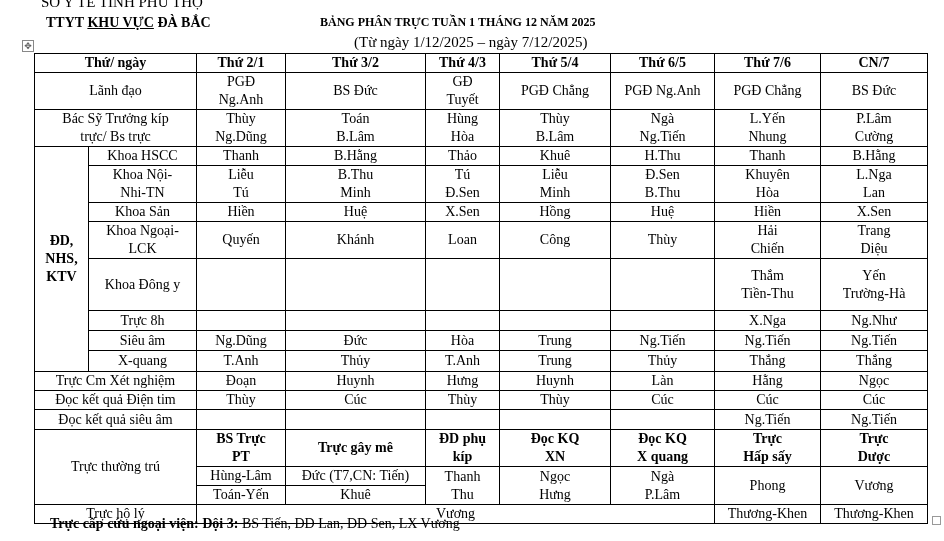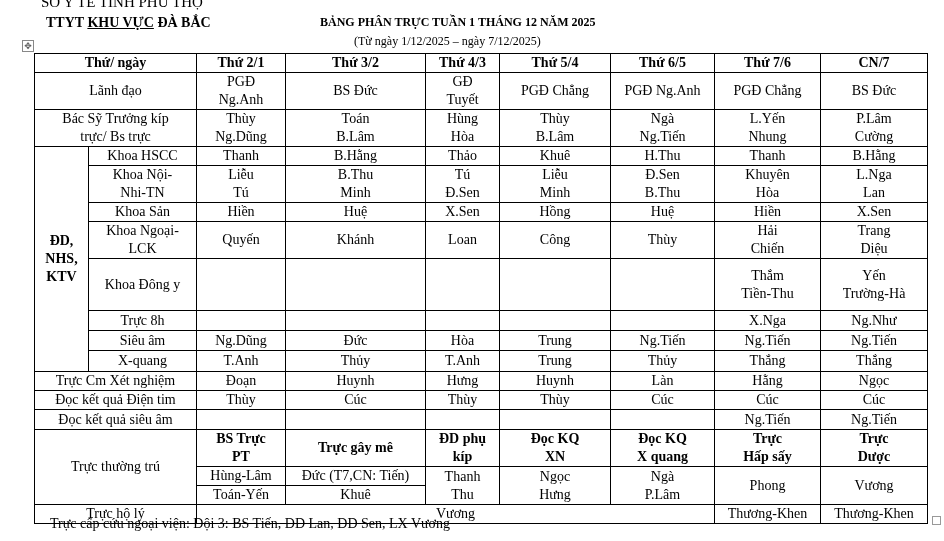--- a/index.html
+++ b/index.html
@@ -2,30 +2,30 @@
 <html><head>
 <meta charset="utf-8">
 <style>
   html, body { margin:0; padding:0; background:#ffffff; }
   body { width:944px; height:541px; overflow:hidden; position:relative;
          font-family:"Liberation Serif","DejaVu Serif",serif; color:#000; font-size:14px; }
   .hdr-left1 { position:absolute; left:41px; top:-6px; font-size:15px; letter-spacing:0; }
   .hdr-left2 { position:absolute; left:46px; top:15px; font-size:14px; font-weight:bold; }
   .hdr-left2 u { text-decoration:underline; }
   .hdr-title { position:absolute; left:320px; top:15px; font-size:12px; font-weight:bold; }
-  .hdr-sub { position:absolute; left:354px; top:34px; font-size:12px; }
+  .hdr-sub { position:absolute; left:354px; top:34px; font-size:15px; }
   .move-handle { position:absolute; left:22px; top:40px; width:10px; height:10px;
                  border:1px solid #888; font-size:9px; line-height:10px; text-align:center; color:#555; }
   .resize-handle { position:absolute; left:932px; top:516px; width:7px; height:7px; border:1px solid #999; }
   table.roster { position:absolute; left:34px; top:53px; border-collapse:collapse; table-layout:fixed; }
   table.roster td { border:1px solid #000; text-align:center; vertical-align:middle;
                     padding:0 2px; line-height:18px; font-size:14px; overflow:hidden; white-space:nowrap; }
   table.roster td.b { font-weight:bold; }
   .footer-line { position:absolute; left:50px; top:516px; font-size:14px; }
-  .footer-line b { font-weight:normal; }
+  .footer-line b { font-weight:bold; }
 </style>
 </head>
 <body>
 
 <div class="hdr-left1">SỞ Y TẾ TỈNH PHÚ THỌ</div>
 <div class="hdr-left2"><span>TTYT </span><u>KHU VỰC</u><span> ĐÀ BẮC</span></div>
 <div class="hdr-title">BẢNG PHÂN TRỰC TUẦN 1 THÁNG 12 NĂM 2025</div>
 <div class="hdr-sub">(Từ ngày 1/12/2025 – ngày 7/12/2025)</div>
 <div class="move-handle">✥</div>
 

